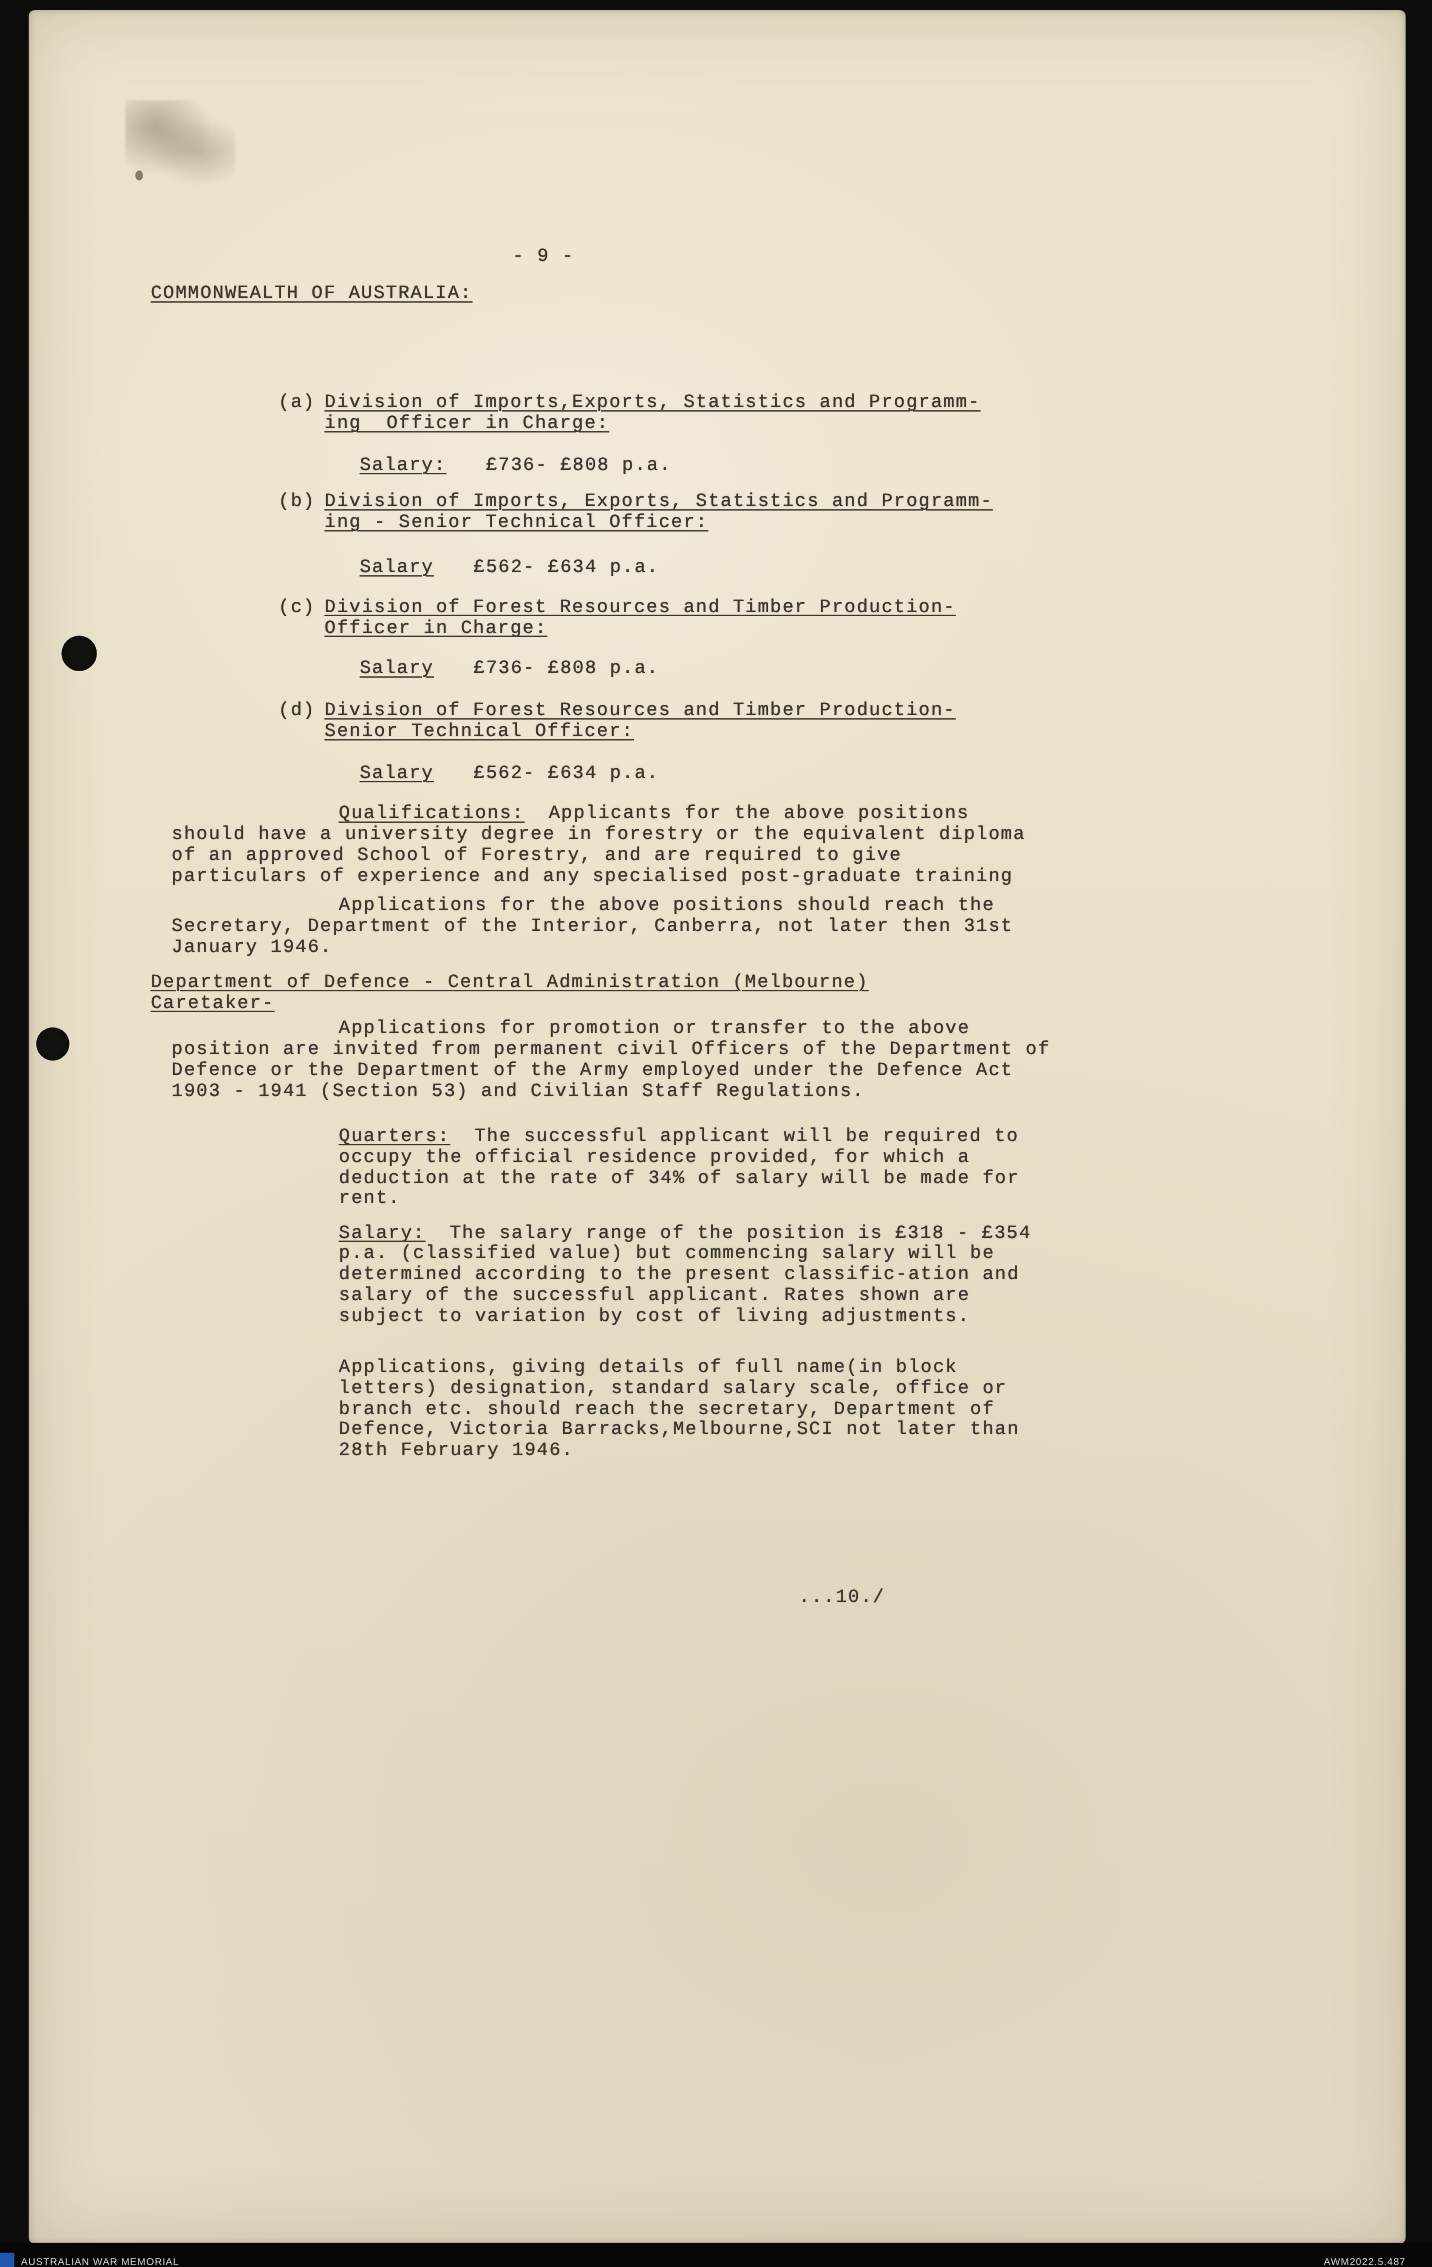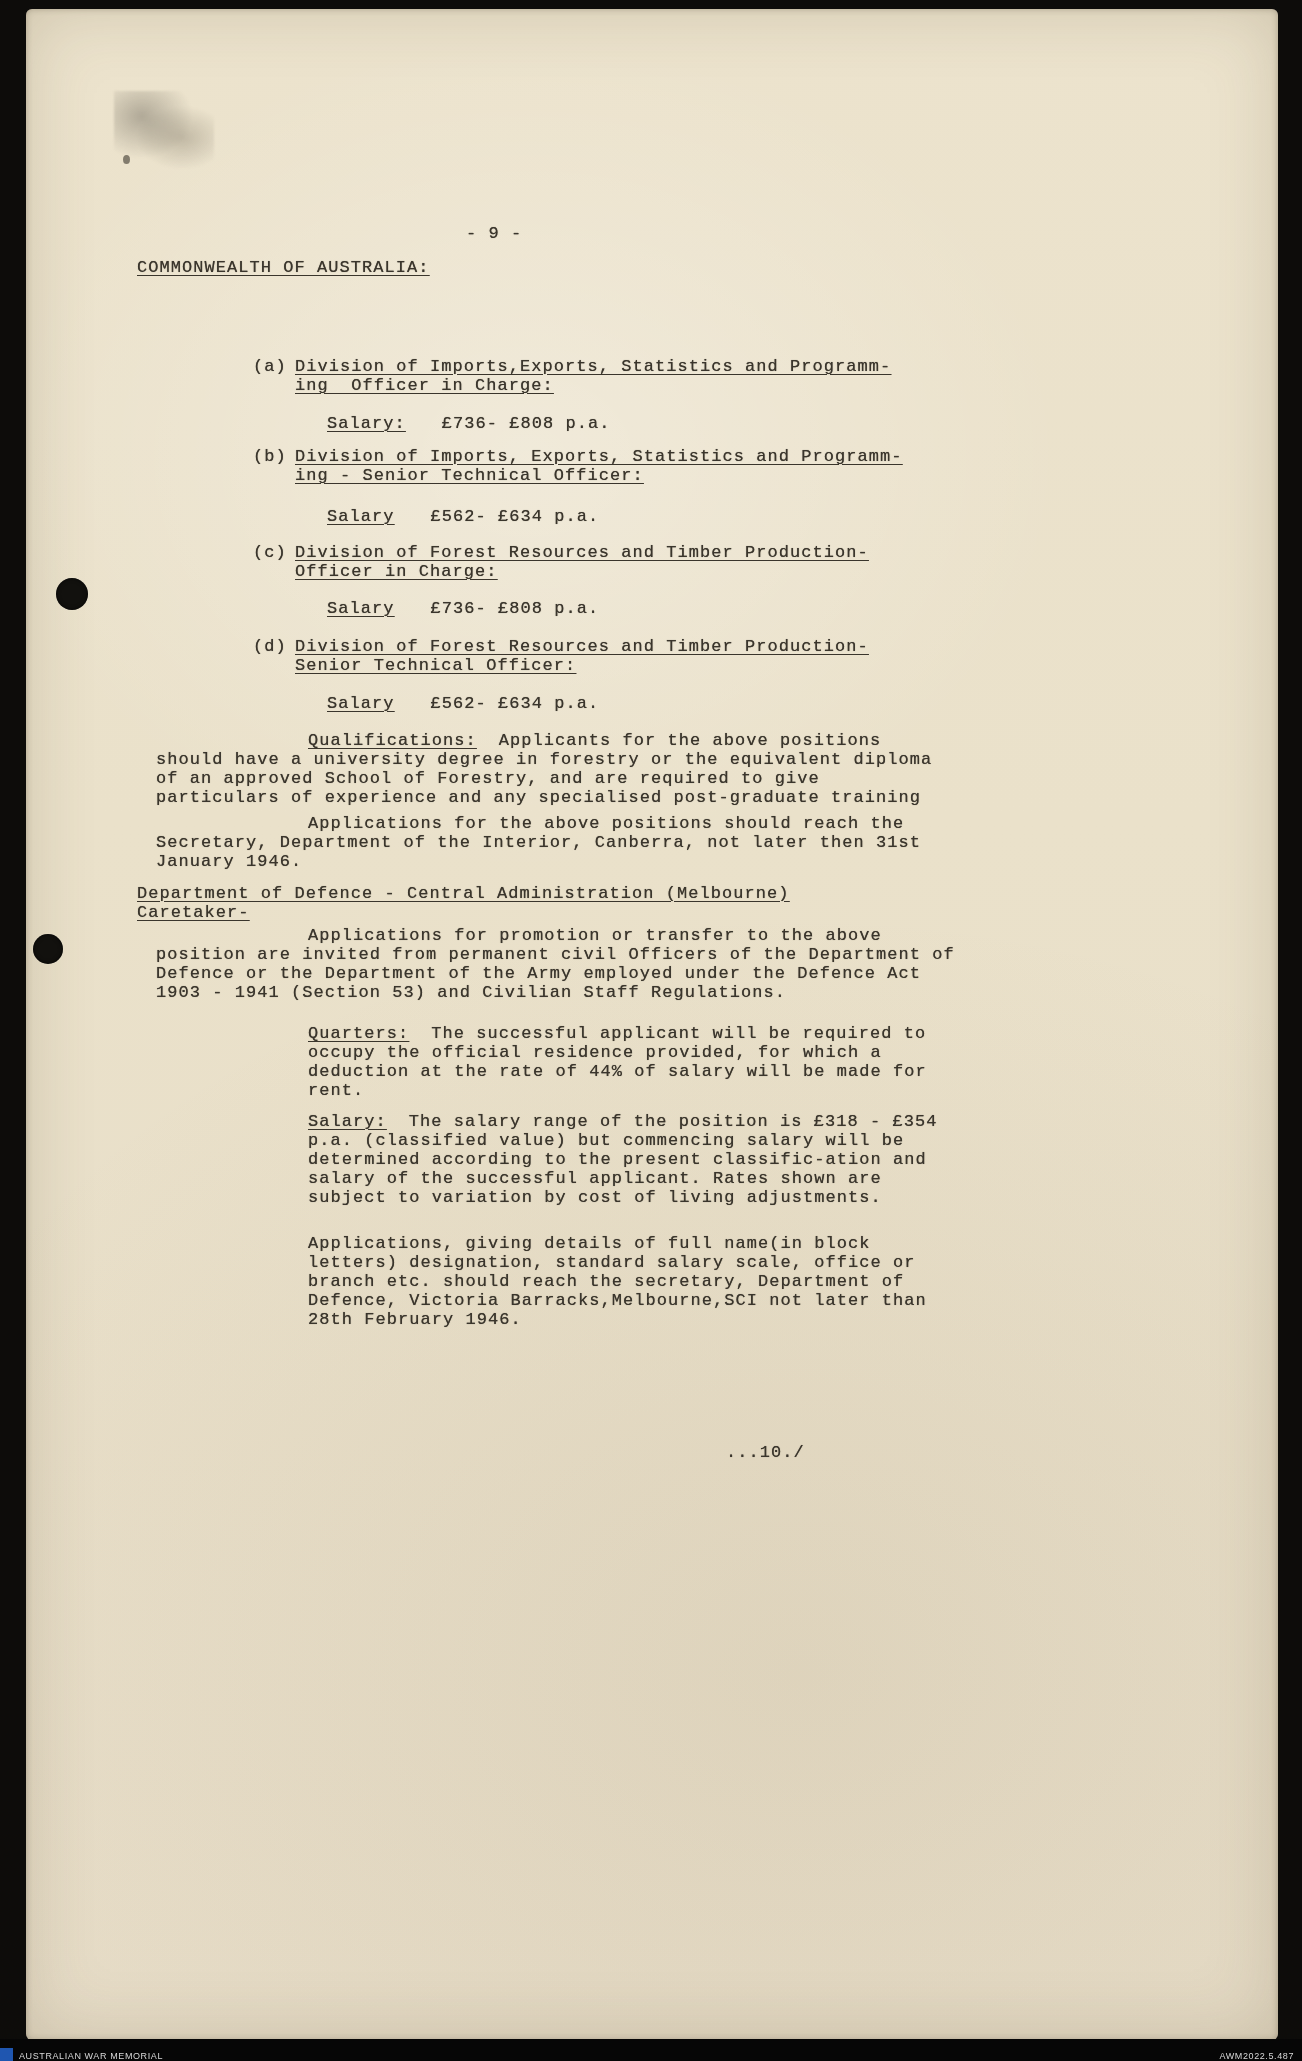--- a/index.html
+++ b/index.html
@@ -46,21 +46,21 @@
     filter: blur(1px);
   }
   .stain-dot { position:absolute; left:97px; top:146px; width:7px; height:9px; border-radius:50%; background:rgba(60,55,45,0.6); filter:blur(0.5px); }
 
   .footer-bar {
     position:absolute; left:0; bottom:0; width:100%; height:22px;
     background:#060606; display:flex; align-items:flex-end;
     font-family:"Liberation Sans",sans-serif; font-size:9px; color:#d8d8d8; letter-spacing:0.6px;
   }
   .blue-square { width:13px; height:13px; background:#1f56b0; margin-right:6px; flex:0 0 auto; }
-  .footer-ref { margin-left:auto; padding-right:8px;margin-top:24px; }
+  .footer-ref { margin-left:auto; padding-right:24px;margin-top:24px; }
 </style>
 </head>
 <body>
 
 <div class="scan">
   <div class="paper">
     <div class="stain"></div>
     <div class="stain-dot"></div>
   </div>
 
@@ -117,21 +117,21 @@
     <div class="abs para" style="left:137px;top:814px;width:795px;text-indent:152px">Applications for the above positions should reach the Secretary, Department of the Interior, Canberra, not later then 31st January 1946.</div>
 
     <div class="abs" style="left:137px;top:884px">
       <span class="u pre">Department of Defence - Central Administration (Melbourne)</span><br>
       <span class="u pre">Caretaker-</span>
     </div>
 
     <div class="abs para" style="left:137px;top:926px;width:800px;text-indent:152px">Applications for promotion or transfer to the above position are invited from permanent civil Officers of the Department of Defence or the Department of the Army employed under the Defence Act 1903 - 1941 (Section 53) and Civilian Staff Regulations.</div>
 
     <div class="abs para" style="left:289px;top:1024px;width:640px">
-      <span class="u lbl">Quarters:</span><span>The successful applicant will be required to occupy the official residence provided, for which a deduction at the rate of 44% of salary will be made for rent.</span>
+      <span class="u lbl">Quarters:</span><span>The successful applicant will be required to occupy the official residence provided, for which a deduction at the rate of 34% of salary will be made for rent.</span>
     </div>
 
     <div class="abs para" style="left:289px;top:1112px;width:640px">
       <span class="u lbl">Salary:</span><span>The salary range of the position is £318 - £354 p.a. (classified value) but commencing salary will be determined according to the present classific-ation and salary of the successful applicant. Rates shown are subject to variation by cost of living adjustments.</span>
     </div>
 
     <div class="abs para" style="left:289px;top:1234px;width:640px">Applications, giving details of full name(in block letters) designation, standard salary scale, office or branch etc. should reach the secretary, Department of Defence, Victoria Barracks,Melbourne,SCI not later than 28th February 1946.</div>
 
     <div class="abs" style="left:726px;top:1443px">...10./</div>
 

